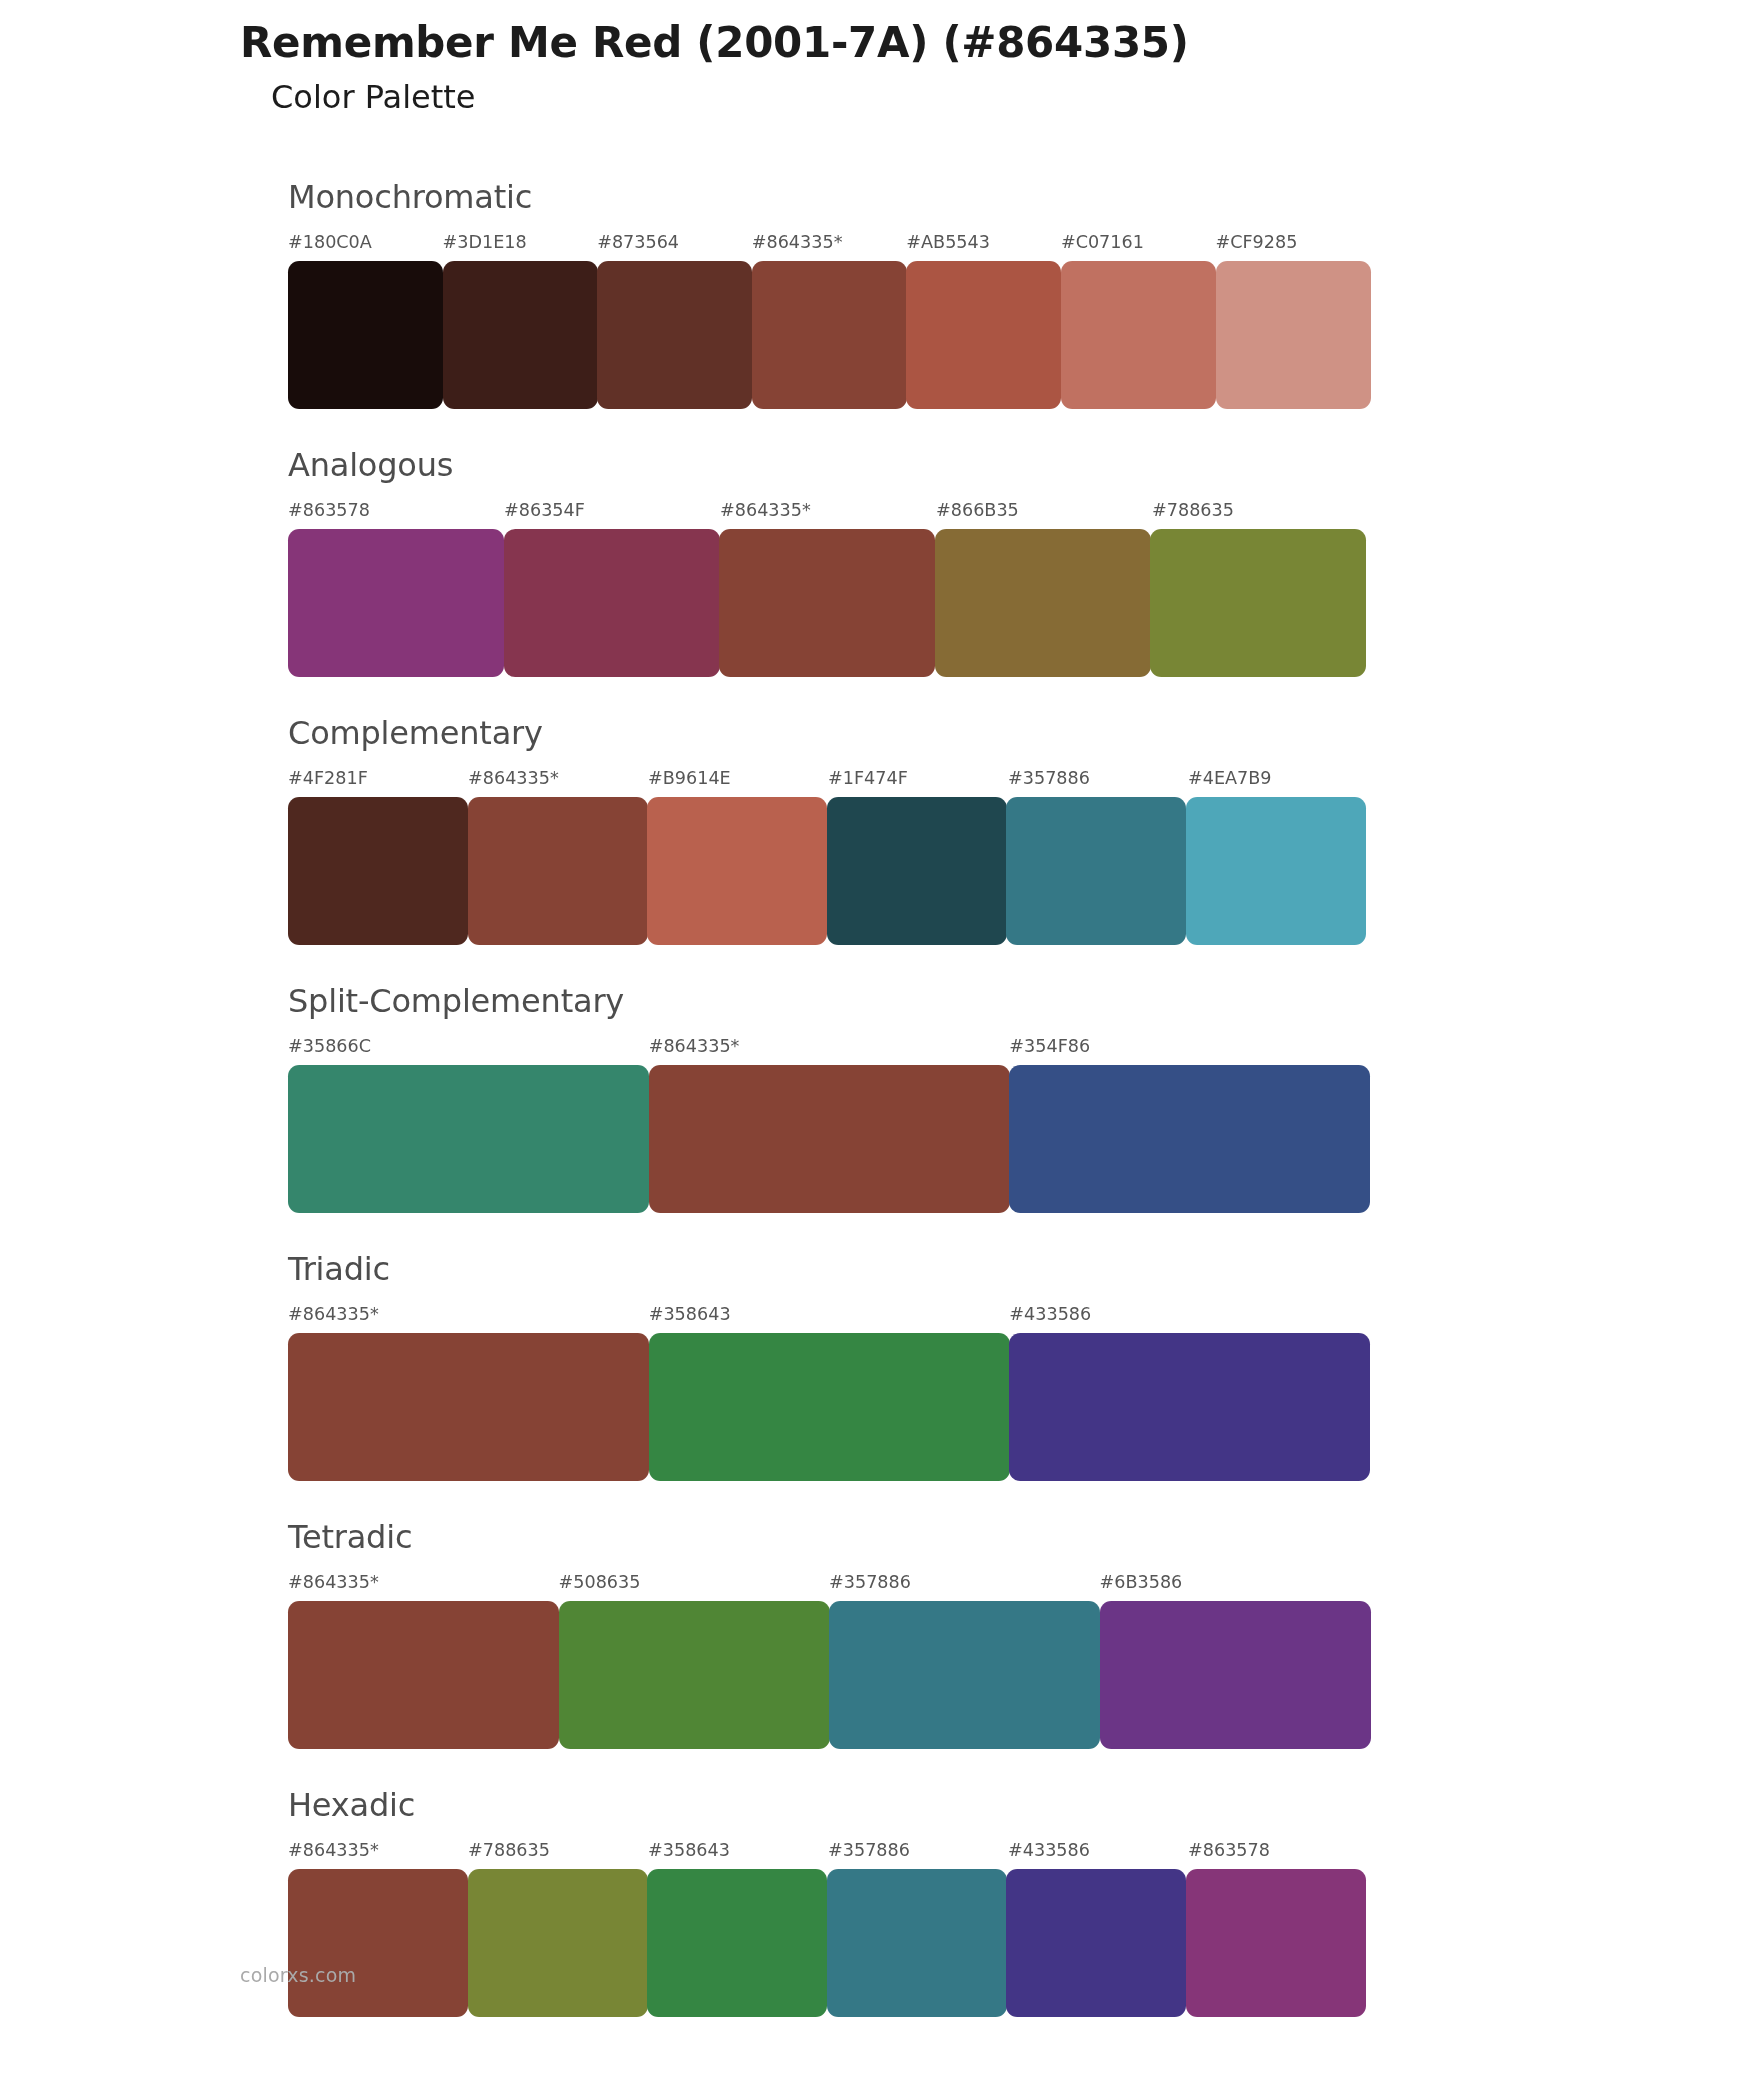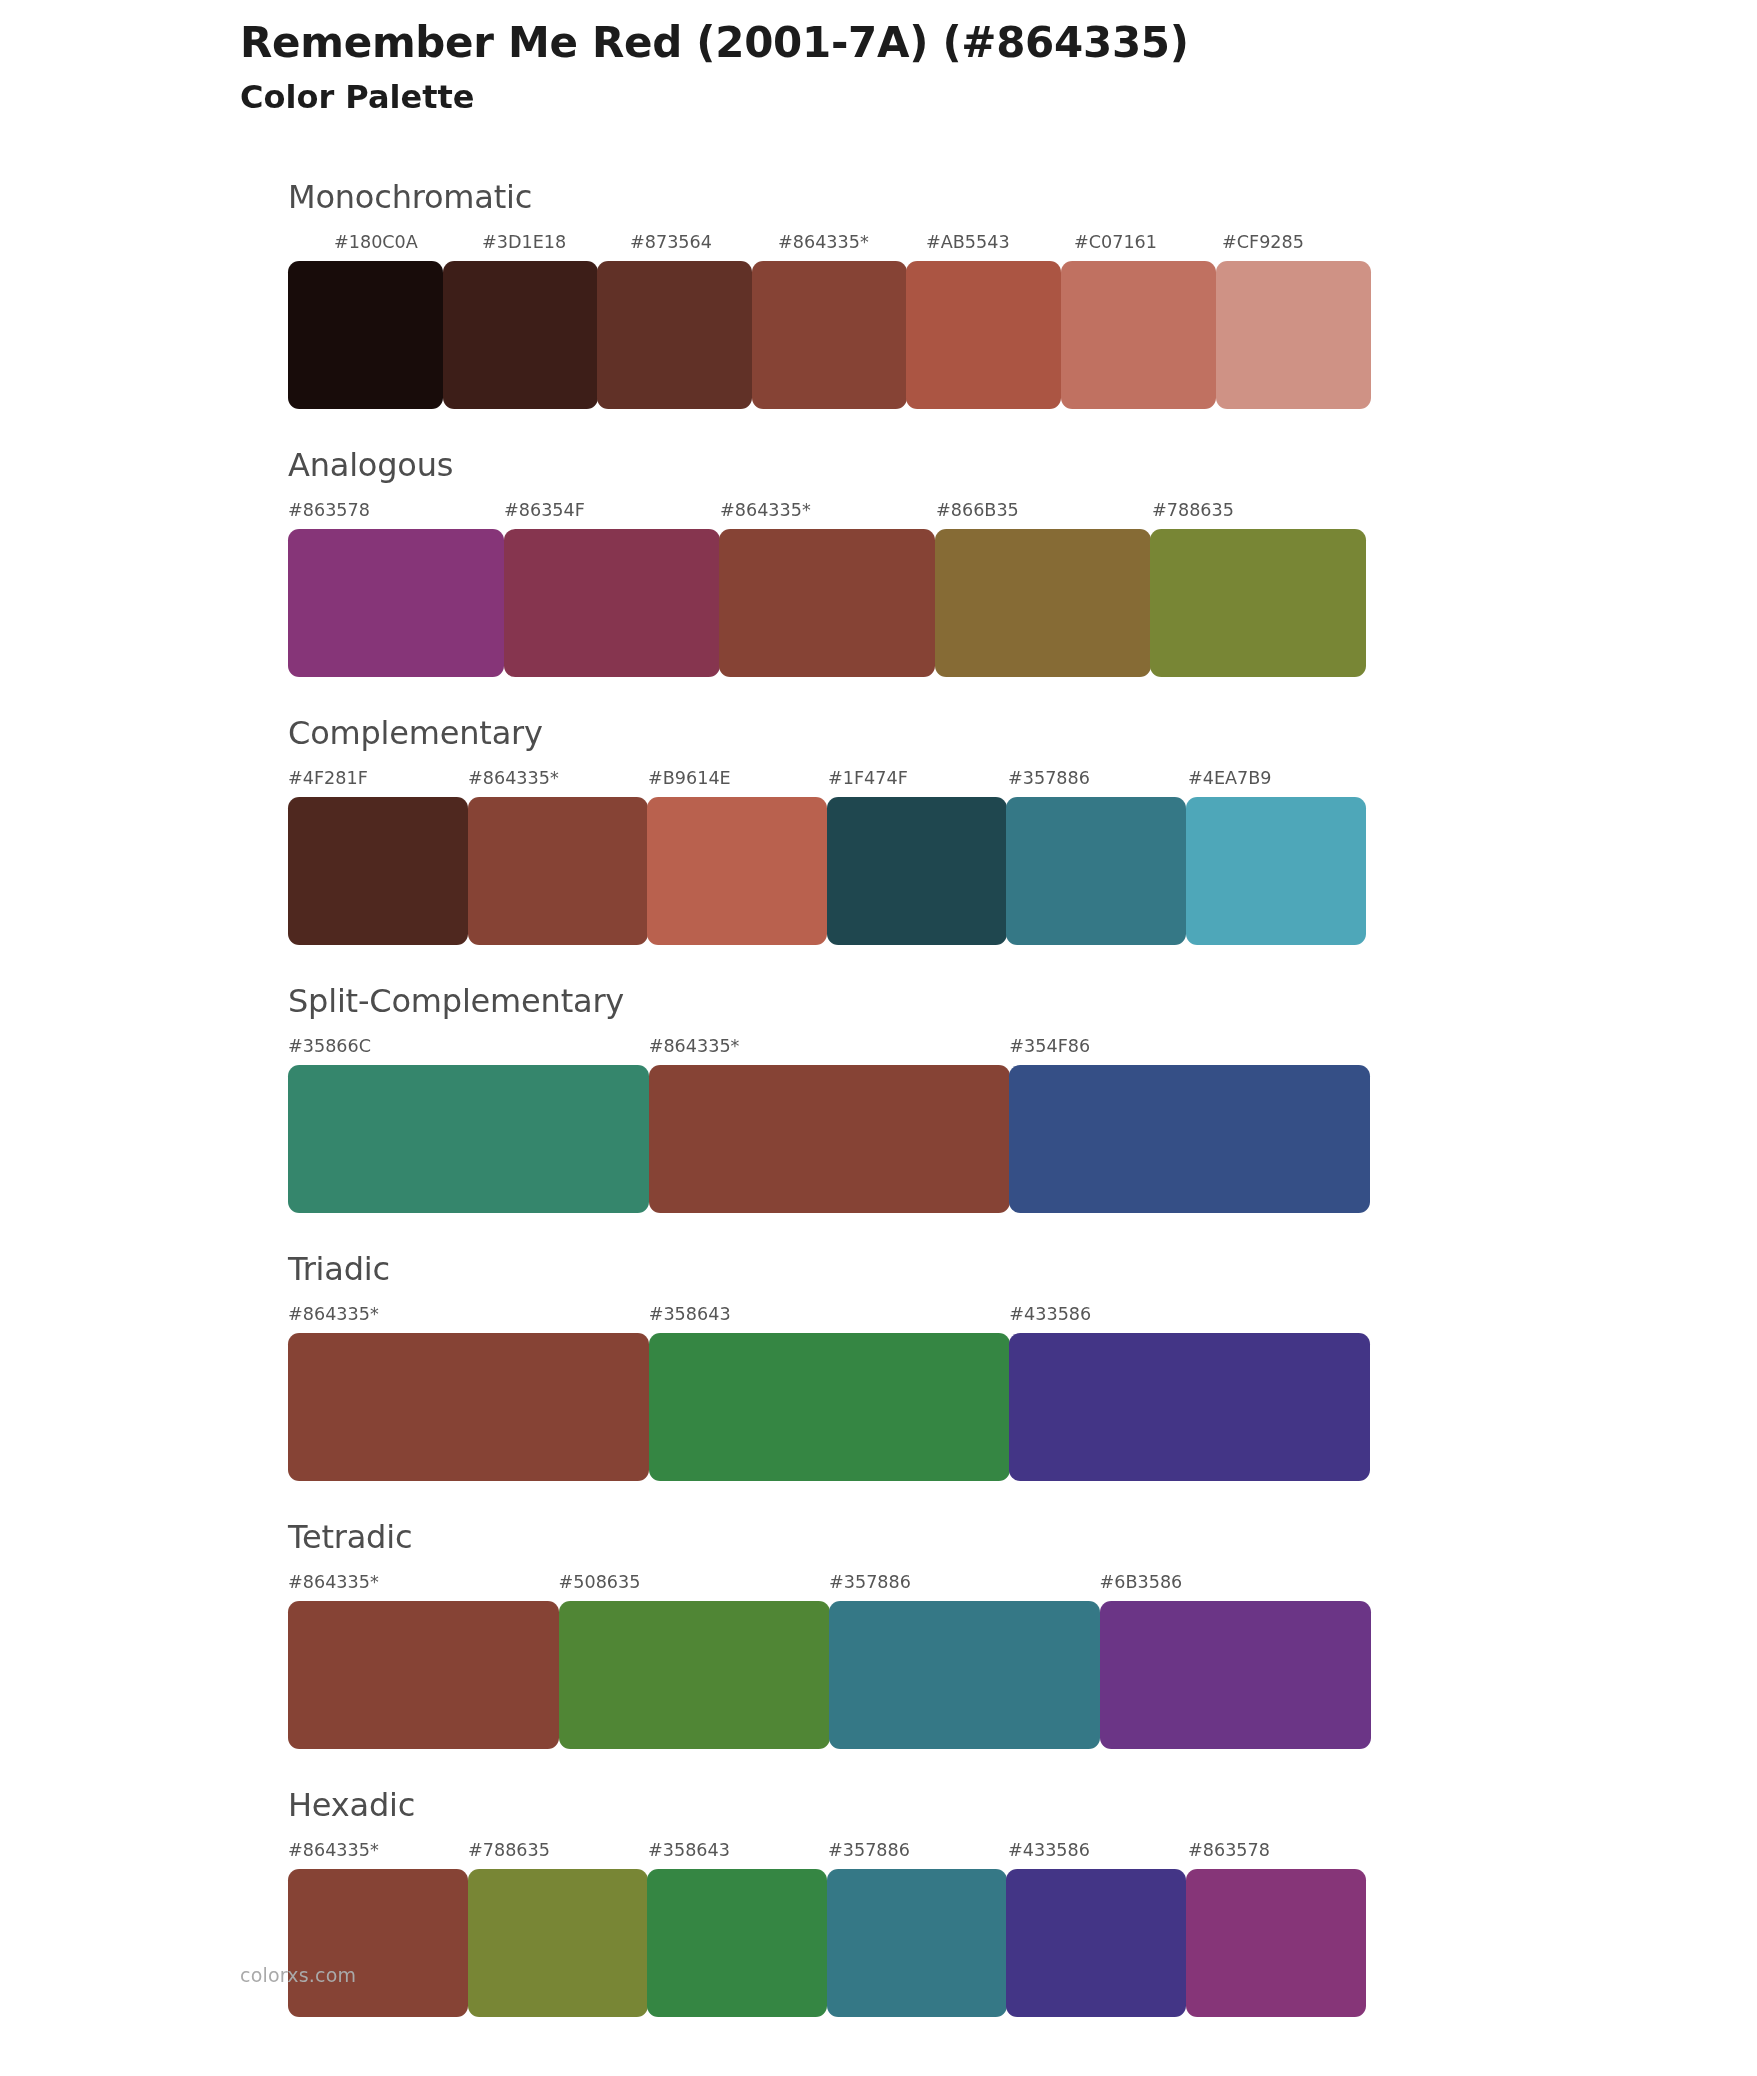--- a/index.html
+++ b/index.html
@@ -27,25 +27,26 @@
     font-size:42px;
     font-weight:700;
     color:#1c1c1c;
     letter-spacing:-0.3px;
     line-height:1.18;
     white-space:nowrap;
   }
   #page-subtitle {
     font-family:"DejaVu Sans", sans-serif;
     font-size:32px;
-    font-weight:700;
+    font-weight:400;
     color:#1c1c1c;
     line-height:1.2;
     margin-top:11.2px;
     white-space:nowrap;
+    margin-left:31px;
   }
 
   
   #sections {
     position:absolute;
     left:0; top:180px;
     width:1757px;
     padding-left:48px;
   }
   .section { position:relative; width:1757px; height:268px; }
@@ -108,21 +109,21 @@
 
   <div id="header">
     <div id="page-title">Remember Me Red (2001-7A) (#864335)</div>
     <div id="page-subtitle">Color Palette</div>
   </div>
 
   <div id="sections">
       <div class="section">
         <div class="section-heading">Monochromatic</div>
         <div class="labels-row">
-          <div class="swatch-label" style="width: 155px; margin-left: 46px;">#180C0A</div>
+          <div class="swatch-label" style="width: 155px;">#180C0A</div>
           <div class="swatch-label" style="width: 155px;">#3D1E18</div>
           <div class="swatch-label" style="width: 155px;">#873564</div>
           <div class="swatch-label" style="width: 155px;">#864335*</div>
           <div class="swatch-label" style="width: 155px;">#AB5543</div>
           <div class="swatch-label" style="width: 155px;">#C07161</div>
           <div class="swatch-label" style="width: 155px;">#CF9285</div>
         </div>
         <div class="swatches-row">
           <div class="swatch" title="#180C0A" style="width: 155px; background: rgb(24, 12, 10); margin-left: 0px;"></div>
           <div class="swatch" title="#3D1E18" style="width: 155px; background: rgb(61, 30, 24); margin-left: -0.4px;"></div>

